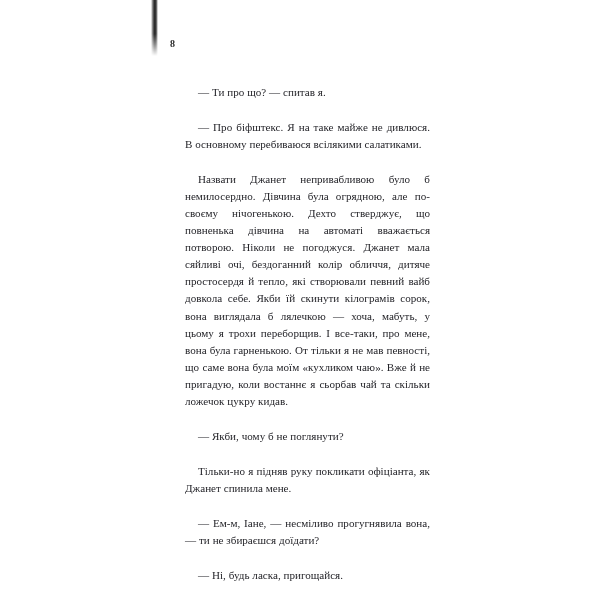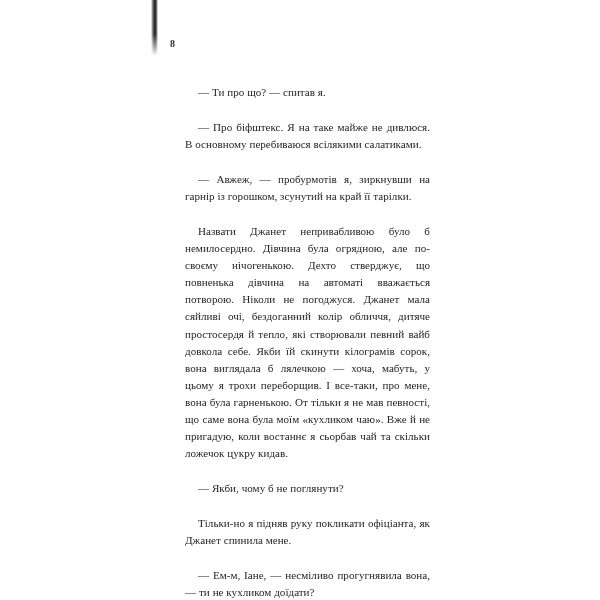--- a/index.html
+++ b/index.html
@@ -89,21 +89,21 @@
 
 <div id="page-scan">
 
   <div id="spine-shadow"></div>
 
   <div id="page-number">8</div>
 
   <div id="text-column">
       <p>— Ти про що? — спитав я.</p>
       <p>— Про біфштекс. Я на таке майже не дивлюся. В основному перебиваюся всілякими салатиками.</p>
-      <p>— Авжеж, — пробурмотів я, зиркнувши на гарнір із горошком, зсунутий на край її тарілки.</p>
       <p>Назвати Джанет непривабливою було б немилосердно. Дівчина була огрядною, але по-своєму нічогенькою. Дехто стверджує, що повненька дівчина на автоматі вважається потворою. Ніколи не погоджуся. Джанет мала сяйливі очі, бездоганний колір обличчя, дитяче простосердя й тепло, які створювали певний вайб довкола себе. Якби їй скинути кілограмів сорок, вона виглядала б лялечкою — хоча, мабуть, у цьому я трохи переборщив. І все-таки, про мене, вона була гарненькою. От тільки я не мав певності, що саме вона була моїм «кухликом чаю». Вже й не пригадую, коли востаннє я сьорбав чай та скільки ложечок цукру кидав.</p>
       <p>— Якби, чому б не поглянути?</p>
       <p>Тільки-но я підняв руку покликати офіціанта, як Джанет спинила мене.</p>
-      <p>— Ем-м, Іане, — несміливо прогугнявила вона, — ти не кухликом доїдати?</p>
+      <p>— Ем-м, Іане, — несміливо прогугнявила вона, — ти не збираєшся доїдати?</p>
+      <p>— Ні, будь ласка, пригощайся.</p>
       <p>— Нащо ж переводити їжу? — весело мовила вона, вгризаючись у мою філейку.</p>
     </div>
 
 </div>
 
 </body></html>

